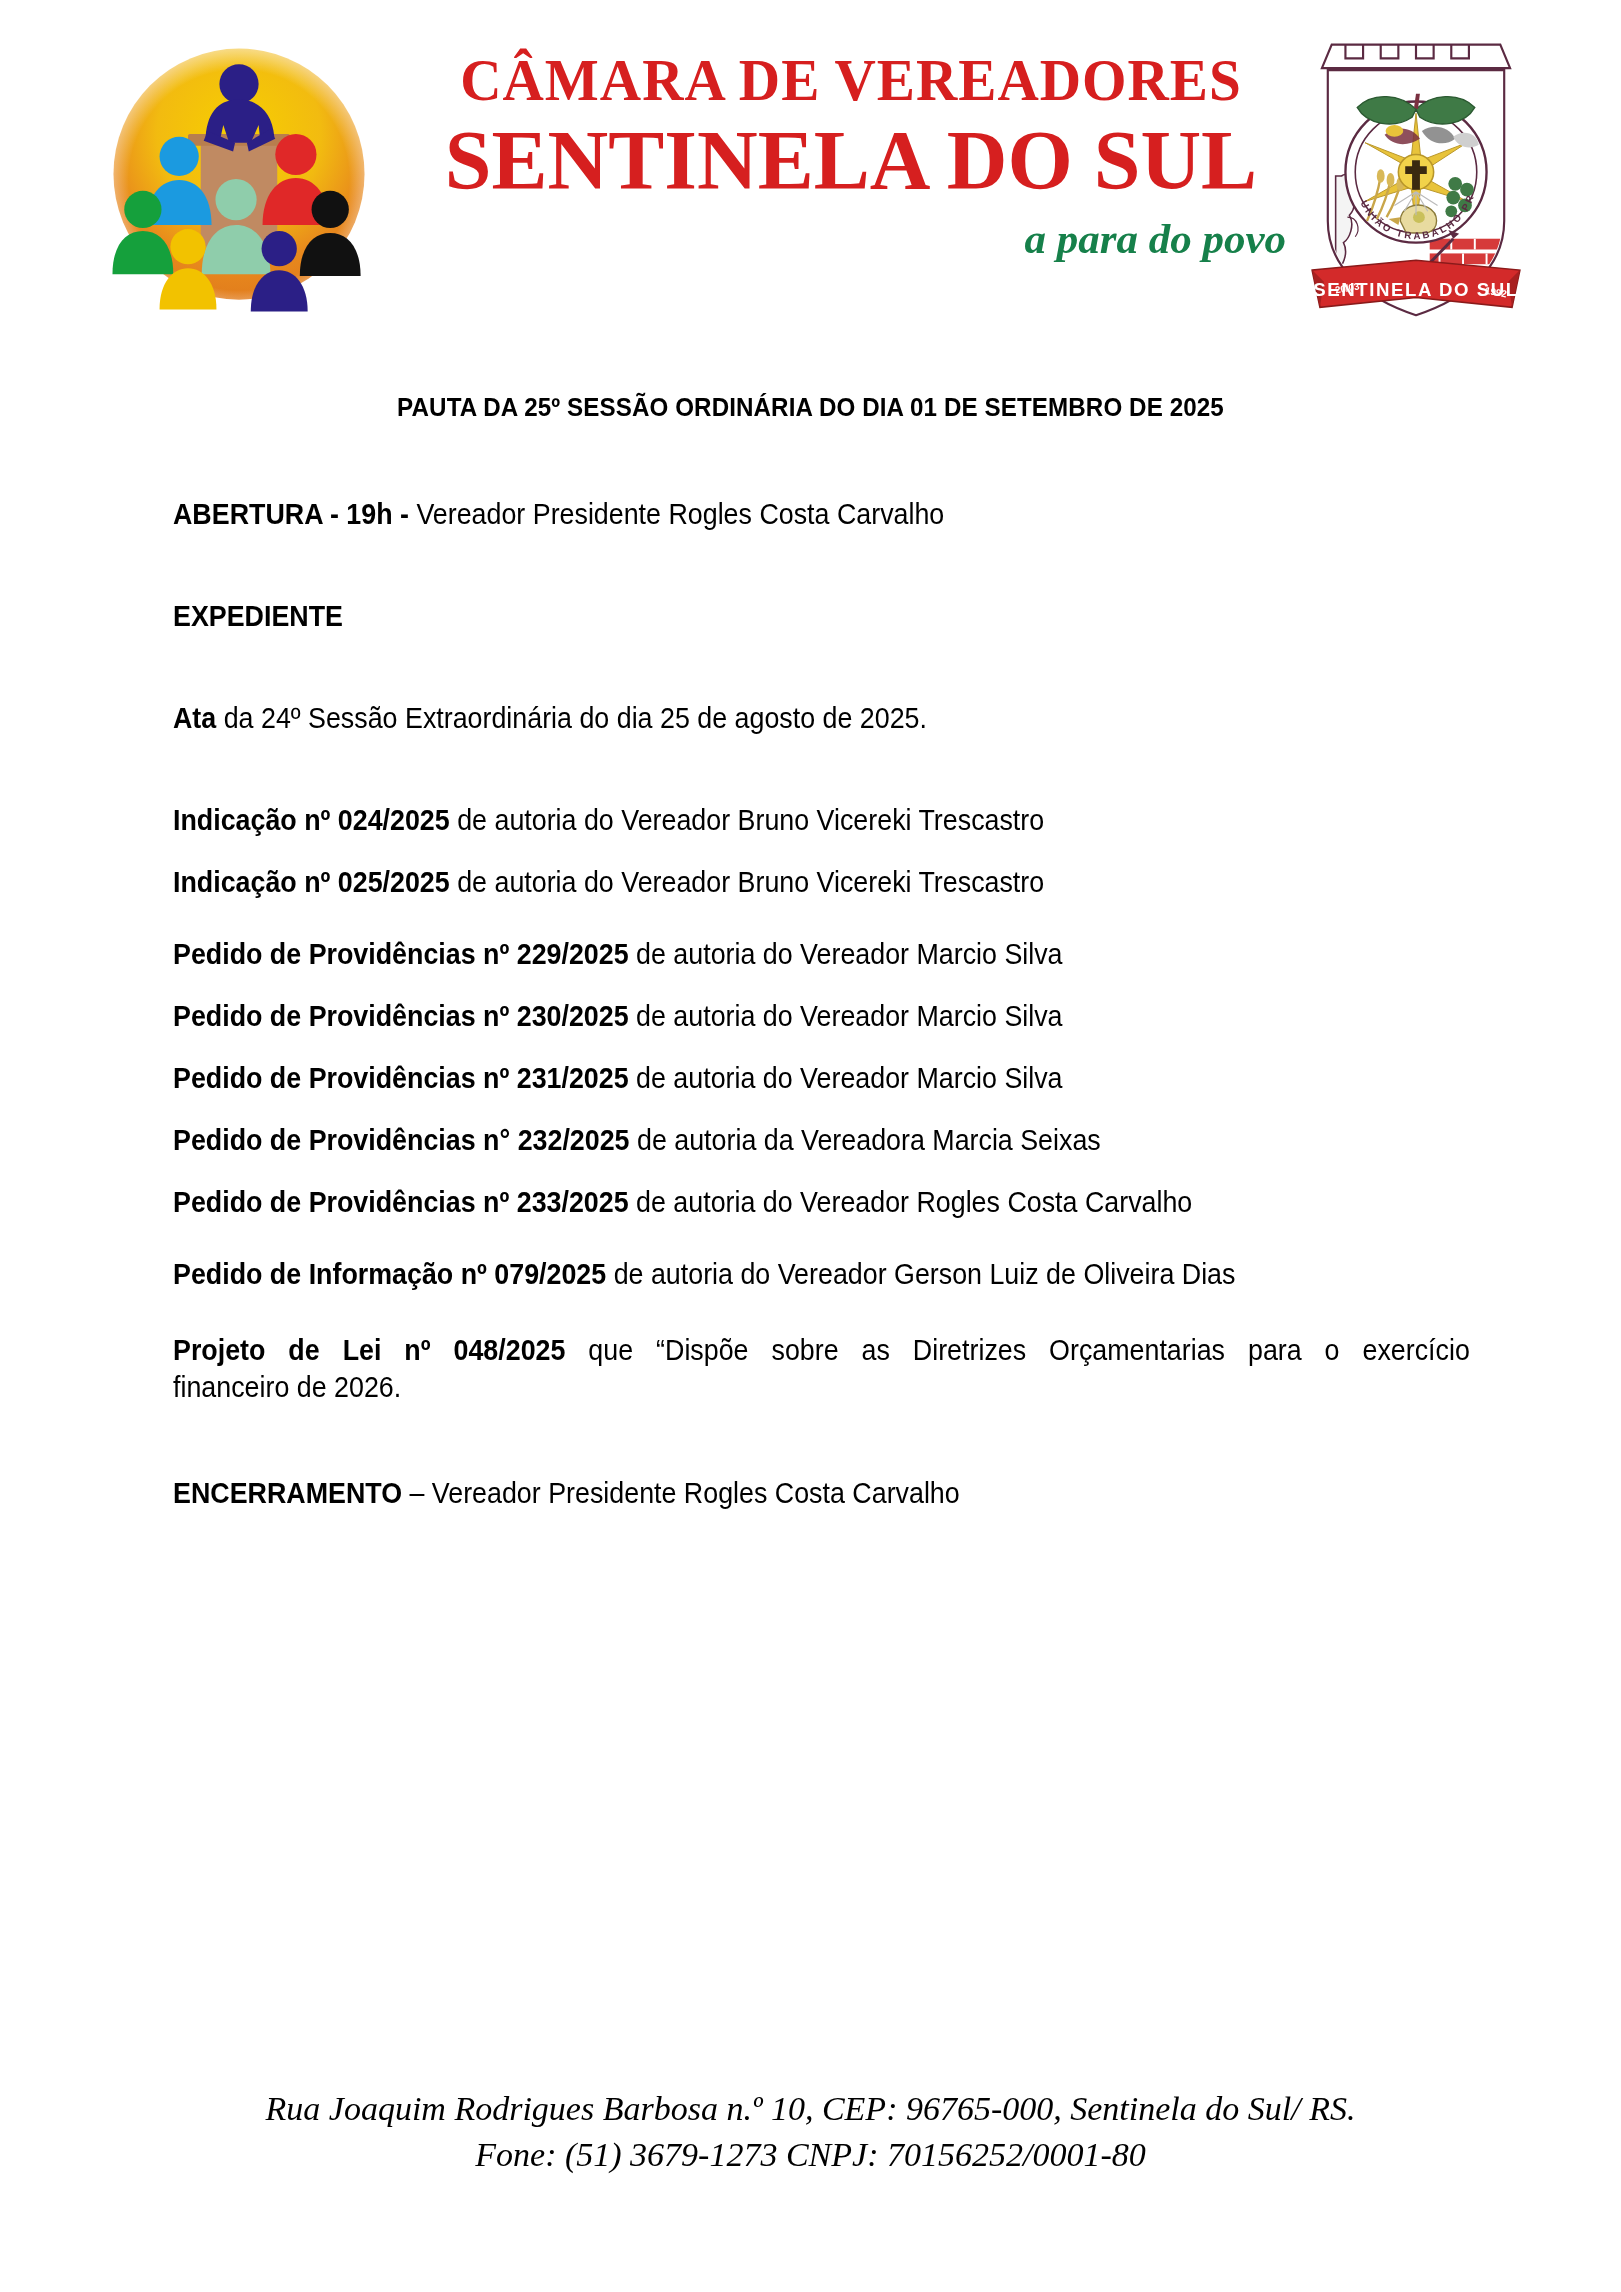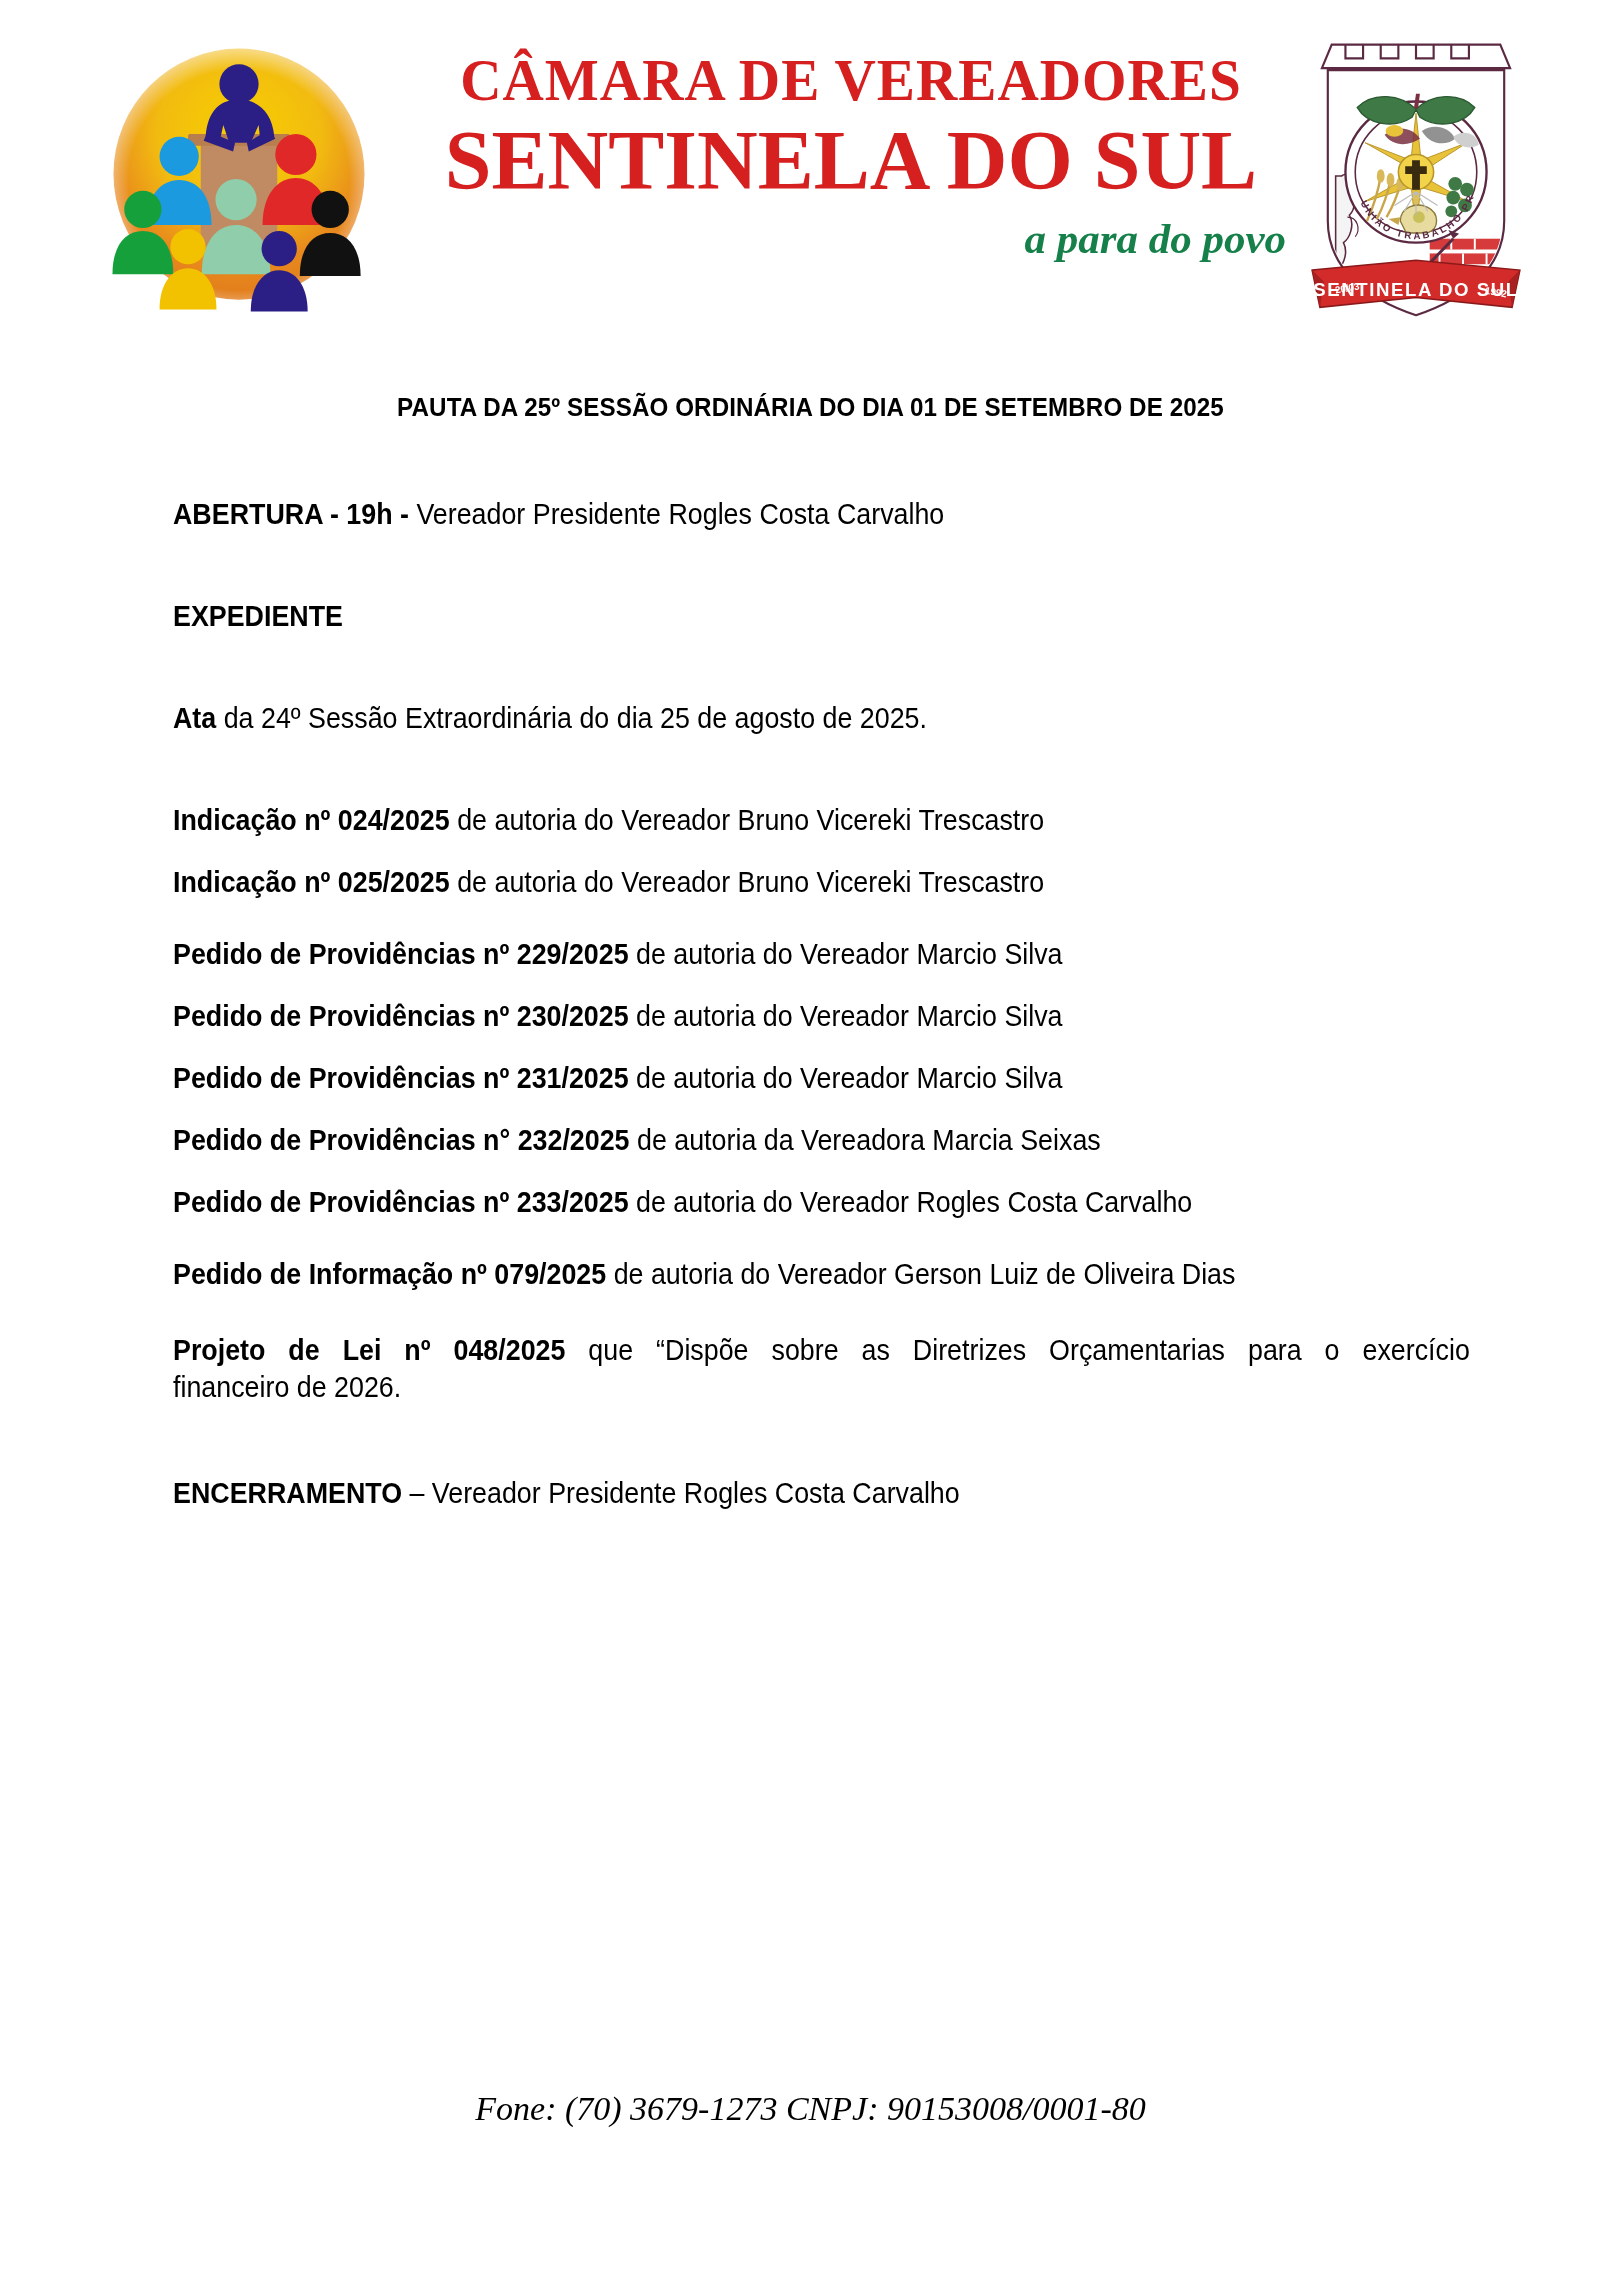--- a/index.html
+++ b/index.html
@@ -373,15 +373,16 @@
     <span class="jline">financeiro de 2026.</span>
   </div>
 
   <div class="gap-lg"></div>
 
   <div class="para"><b>ENCERRAMENTO</b><span> – Vereador Presidente Rogles Costa Carvalho</span></div>
 
 </div>
 
 <div class="footer">
-  <span class="fline">Fone: (70) 3679-1273 CNPJ: 90153008/0001-80</span>
+  <span class="fline">Rua Joaquim Rodrigues Barbosa n.º 10, CEP: 96765-000,  Sentinela do Sul/ RS.</span>
+  <span class="fline">Fone: (51) 3679-1273 CNPJ: 70156252/0001-80</span>
 </div>
 
 
 </body></html>

